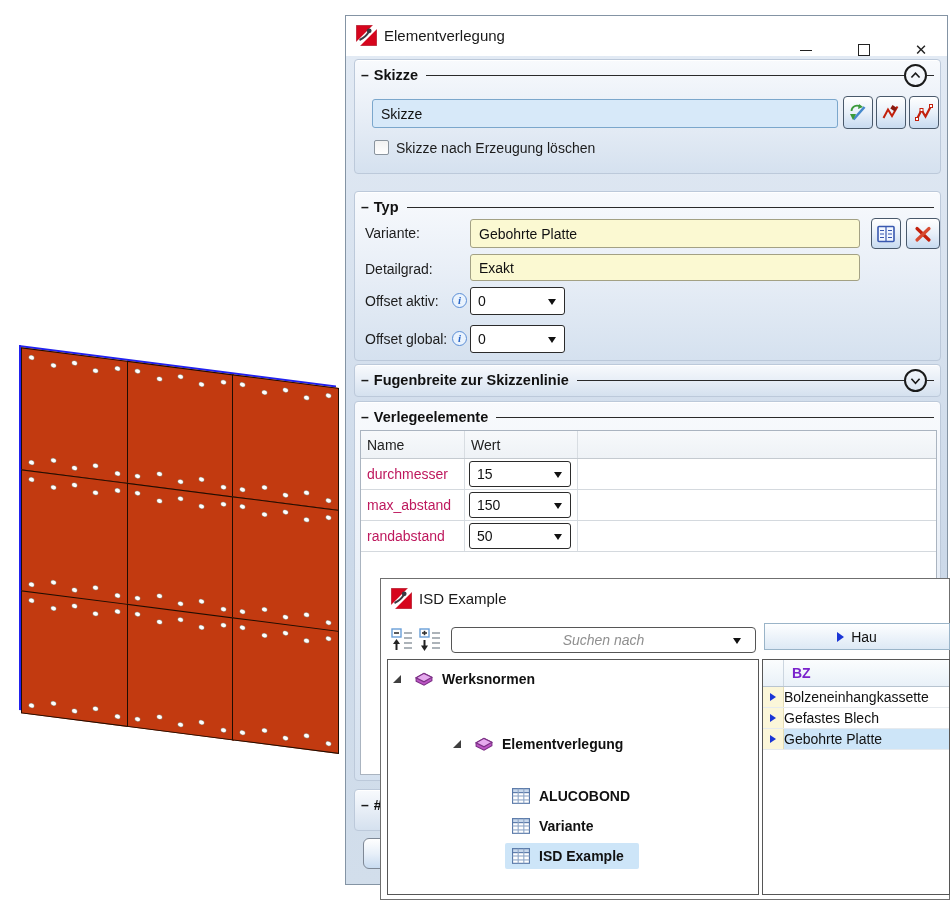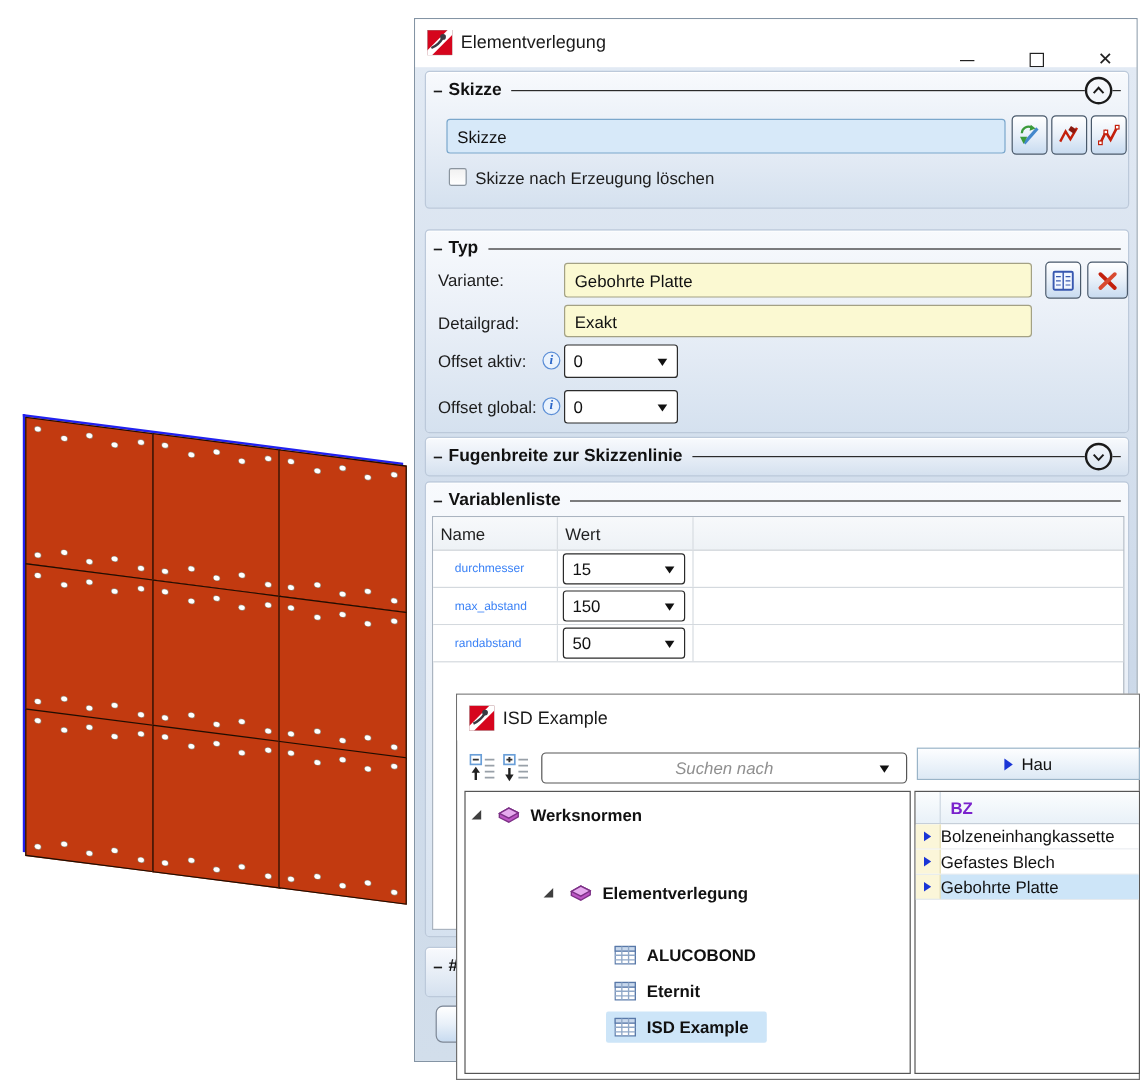--- a/index.html
+++ b/index.html
@@ -71,21 +71,21 @@
   
   #var-table { position:absolute; left:5px; top:28px; width:577px; height:345px;
                background:#fff; border:1px solid #aab4c0; }
   .vrow { display:flex; border-bottom:1px solid #d4d9de; }
   .vrow.hdr { height:28px; background:linear-gradient(#f7f9fb,#eef2f6); border-bottom:1px solid #c4cad0; }
   .vrow.data { height:31px; background:#fff; }
   .vc1 { width:104px; border-right:1px solid #d8dde2; display:flex; align-items:center; padding-left:6px; }
   .vc2 { width:113px; border-right:1px solid #d8dde2; position:relative; }
   .vc3 { flex:1; }
   .vrow.hdr .vc1,.vrow.hdr .vc2 { font-size:14px; color:#222; }
-  .vname { font-size:10px; color:#3b82f6;margin-left:12px; }
+  .vname { font-size:14px; color:#be185d; }
 
   
   .toolbtn { position:absolute; width:22px; height:24px; cursor:pointer; }
   #search-combo { position:absolute; left:70px; top:48px; width:305px; height:26px;
                   border:1px solid #565656; border-radius:4px; background:#fff;
                   display:flex; align-items:center; justify-content:center; }
   #search-combo .ph { font-style:italic; color:#8f8f8f; font-size:14px; }
   #search-combo .dd-arrow { right:14px; }
   #hau-bar { position:absolute; left:383px; top:44px; width:186px; height:27px;
              border:1px solid #9ab4c8; background:linear-gradient(180deg,#fdfeff,#dde9f5);
@@ -343,21 +343,21 @@
             <path d="M5 8.5 L11 15 L17 8.5" stroke="#1a1a1a" stroke-width="2.4" fill="none"></path>
             </svg>
         </span>
         <span class="gline short"></span>
       </div>
     </div>
 
     <div class="group" style="top:345px; height:380px;">
       <div class="ghead">
         <span class="dash">–</span>
-        <span class="gtitle">Variablenliste</span>
+        <span class="gtitle">Verlegeelemente</span>
         <span class="gline"></span>
       </div>
       <div id="var-table">
         <div class="vrow hdr">
           <div class="vc1">Name</div>
           <div class="vc2" style="display:flex;align-items:center;padding-left:6px;">Wert</div>
           <div class="vc3"></div>
         </div>
         <div id="var-rows">
             <div class="vrow data">
@@ -492,21 +492,21 @@
       </div>
       <div class="titem" style="top: 153px;">
         <span class="ticon" style="left:124px;"><svg width="18" height="16" viewBox="0 0 16 14">
       <rect x="0.5" y="0.5" width="15" height="13" fill="#ffffff" stroke="#5878a8"></rect>
       <rect x="0.5" y="0.5" width="15" height="3.5" fill="#c8d8ec" stroke="#5878a8"></rect>
       <line x1="5.5" y1="0.5" x2="5.5" y2="13.5" stroke="#90a8c8"></line>
       <line x1="10.5" y1="0.5" x2="10.5" y2="13.5" stroke="#90a8c8"></line>
       <line x1="0.5" y1="7" x2="15.5" y2="7" stroke="#90a8c8"></line>
       <line x1="0.5" y1="10.5" x2="15.5" y2="10.5" stroke="#90a8c8"></line>
           </svg></span>
-        <span class="tlabel" style="left:151px;">Eternit</span>
+        <span class="tlabel" style="left:151px;">Variante</span>
       </div>
       <div class="titem" style="top: 183px;">
         <span class="sel-bg" style="left:117px; width:134px;"></span>
         <span class="ticon" style="left:124px;"><svg width="18" height="16" viewBox="0 0 16 14">
       <rect x="0.5" y="0.5" width="15" height="13" fill="#ffffff" stroke="#5878a8"></rect>
       <rect x="0.5" y="0.5" width="15" height="3.5" fill="#c8d8ec" stroke="#5878a8"></rect>
       <line x1="5.5" y1="0.5" x2="5.5" y2="13.5" stroke="#90a8c8"></line>
       <line x1="10.5" y1="0.5" x2="10.5" y2="13.5" stroke="#90a8c8"></line>
       <line x1="0.5" y1="7" x2="15.5" y2="7" stroke="#90a8c8"></line>
       <line x1="0.5" y1="10.5" x2="15.5" y2="10.5" stroke="#90a8c8"></line>

